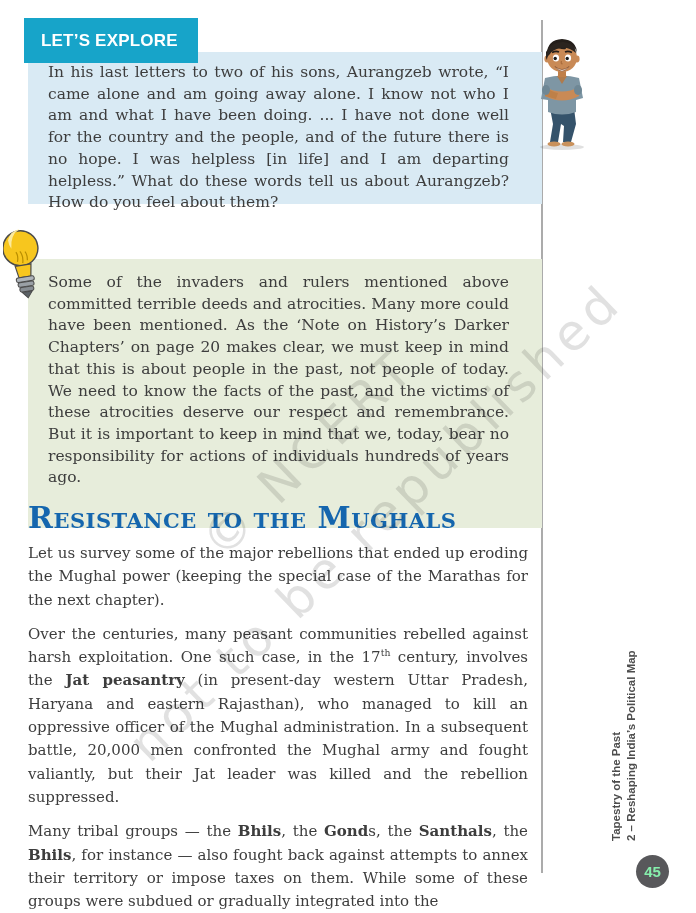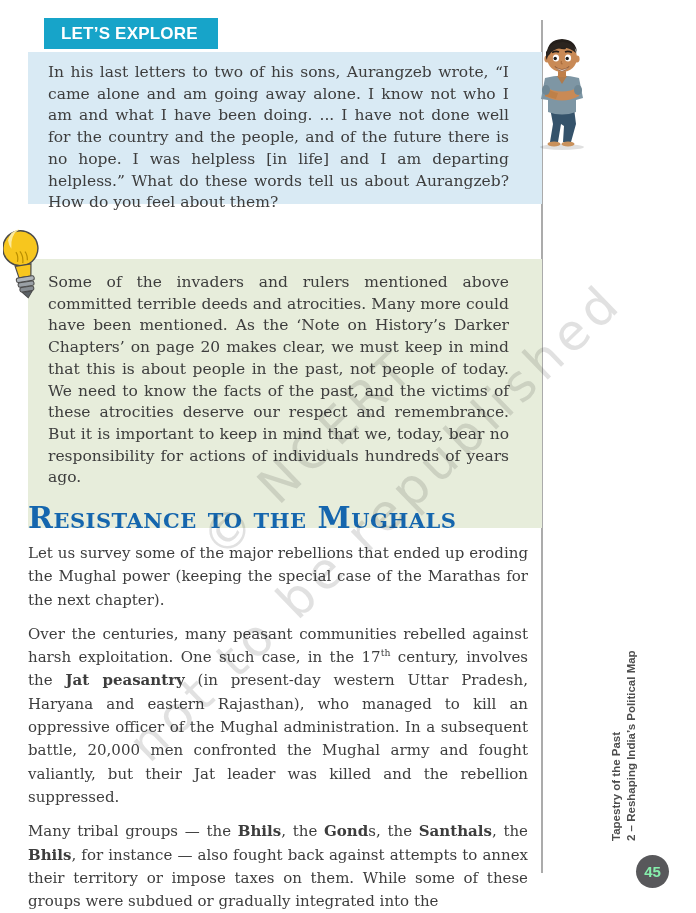--- a/index.html
+++ b/index.html
@@ -17,21 +17,21 @@
     font-family:"DejaVu Sans", sans-serif;color:var(--watermark,#cfcfcf);
     font-size:50px;letter-spacing:6px;line-height:96px;white-space:nowrap;text-align:center;
     opacity:.55;
   }
   
   .tab{
     position:absolute;display:flex;align-items:center;z-index:2;
     font-family:"Liberation Sans", sans-serif;font-weight:bold;color:#fff;
     font-size:17px;letter-spacing:.2px;padding-left:17px;box-sizing:border-box;
   }
-  .tab-explore{left:44px;top:18px;width:174px;height:31px;background:var(--explore,#17a4c9);}
+  .tab-explore{left:24px;top:18px;width:174px;height:45px;background:var(--explore,#17a4c9);}
   .tab-think{left:40px;top:228px;width:176px;height:30px;background:var(--think,#7cb24b);}
   
   .callout{
     position:absolute;left:28px;width:514px;box-sizing:border-box;z-index:1;
     padding:10px 33px 10px 20px;
   }
   .box-explore{top:52px;height:152px;background:var(--explore-box,#d9eaf4);}
   .box-think{top:259px;height:269px;background:var(--think-box,#e7eddb);padding-top:13px;}
   .callout p{margin:0;font-size:15.5px;line-height:21.7px;text-align:justify;}
   

